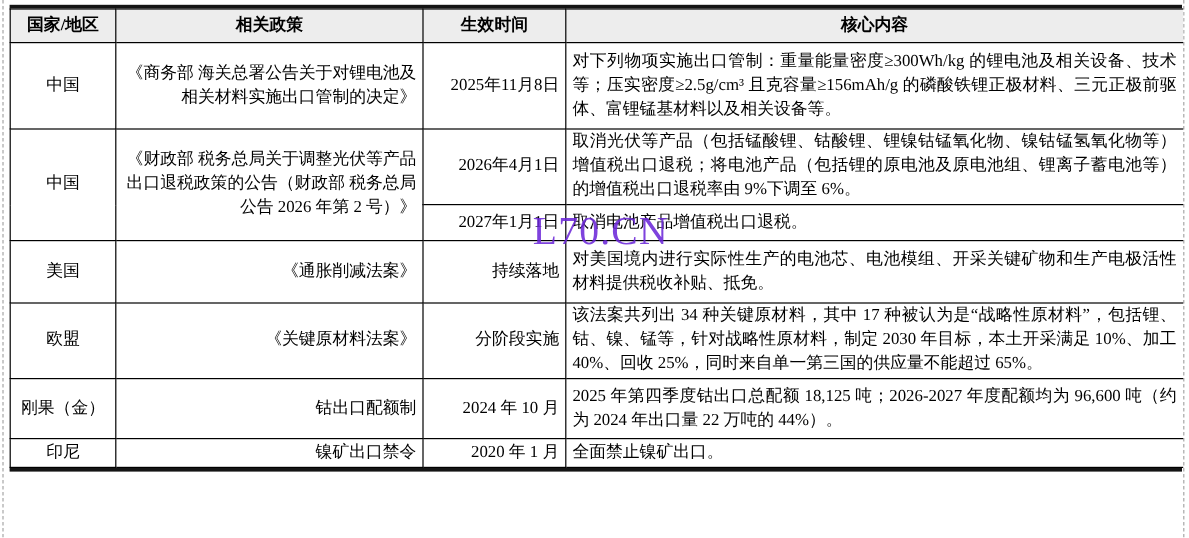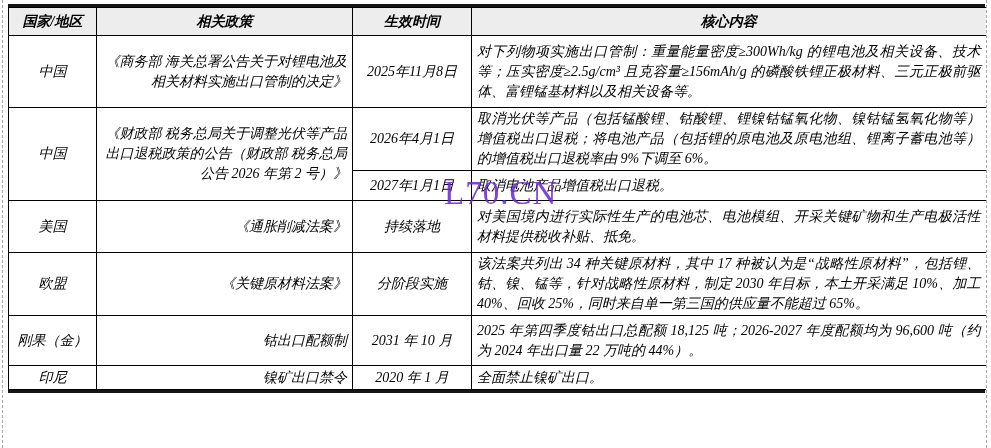--- a/index.html
+++ b/index.html
@@ -7,31 +7,31 @@
     width:991px;height:448px;position:relative;overflow:hidden;
     font-family:"Liberation Serif","DejaVu Serif",serif;
     color:#000;
   }
   .page-edge{position:absolute;top:0;height:448px;width:0;border-left:1px dashed #a6a6a6;}
   .page-edge.left{left:2px;}
   .page-edge.right{left:986px;}
   .sheet{position:absolute;left:8px;top:4px;width:977px;}
   .thick-line{height:0;border-top:3px solid #141414;}
   .title-row{font-size:15px;font-weight:bold;padding:5px 2px 4px 2px;line-height:20px;}
-  table.policy{width:977px;border-collapse:collapse;table-layout:fixed;font-style:italic;}
+  table.policy{width:977px;border-collapse:collapse;table-layout:fixed;}
   table.policy th, table.policy td{
     border:1px solid #000;
     font-size:14px;line-height:20px;vertical-align:middle;
     padding:1px 5px;word-break:break-all;
   }
   table.policy th{background:#ededed;font-weight:bold;text-align:center;padding:3px 2px;}
   table.policy td.no-right, table.policy th.no-right{border-right:none;}
   td.country{text-align:center;margin-top:46px;}
   td.policy-name{text-align:right;padding-left:7px;}
-  td.date{text-align:center;}
+  td.date{text-align:right;}
   td.content{text-align:justify;padding:2px 6px;margin-top:35px;}
   tr.h-header{height:28px;}
   tr.h-r1{height:72px;}
   tr.h-r2a{height:62px;}
   tr.h-r2b{height:30px;}
   tr.h-r3{height:52px;}
   tr.h-r4{height:60px;}
   tr.h-r5{height:50px;padding-left:20px;}
   tr.h-r6{height:24px;}
   .source-row{font-size:14px;line-height:20px;padding:2px 0 2px 0;}
@@ -90,21 +90,21 @@
       </tr>
       <tr class="h-r4">
         <td class="country">欧盟</td>
         <td class="policy-name">《关键原材料法案》</td>
         <td class="date">分阶段实施</td>
         <td class="content no-right">该法案共列出 34 种关键原材料，其中 17 种被认为是“战略性原材料”，包括锂、钴、镍、锰等，针对战略性原材料，制定 2030 年目标，本土开采满足 10%、加工 40%、回收 25%，同时来自单一第三国的供应量不能超过 65%。</td>
       </tr>
       <tr class="h-r5">
         <td class="country">刚果（金）</td>
         <td class="policy-name">钴出口配额制</td>
-        <td class="date">2031 年 10 月</td>
+        <td class="date">2024 年 10 月</td>
         <td class="content no-right">2025 年第四季度钴出口总配额 18,125 吨；2026-2027 年度配额均为 96,600 吨（约为 2024 年出口量 22 万吨的 44%）。</td>
       </tr>
       <tr class="h-r6">
         <td class="country">印尼</td>
         <td class="policy-name">镍矿出口禁令</td>
         <td class="date">2020 年 1 月</td>
         <td class="content no-right">全面禁止镍矿出口。</td>
       </tr>
     </tbody>
   </table>

